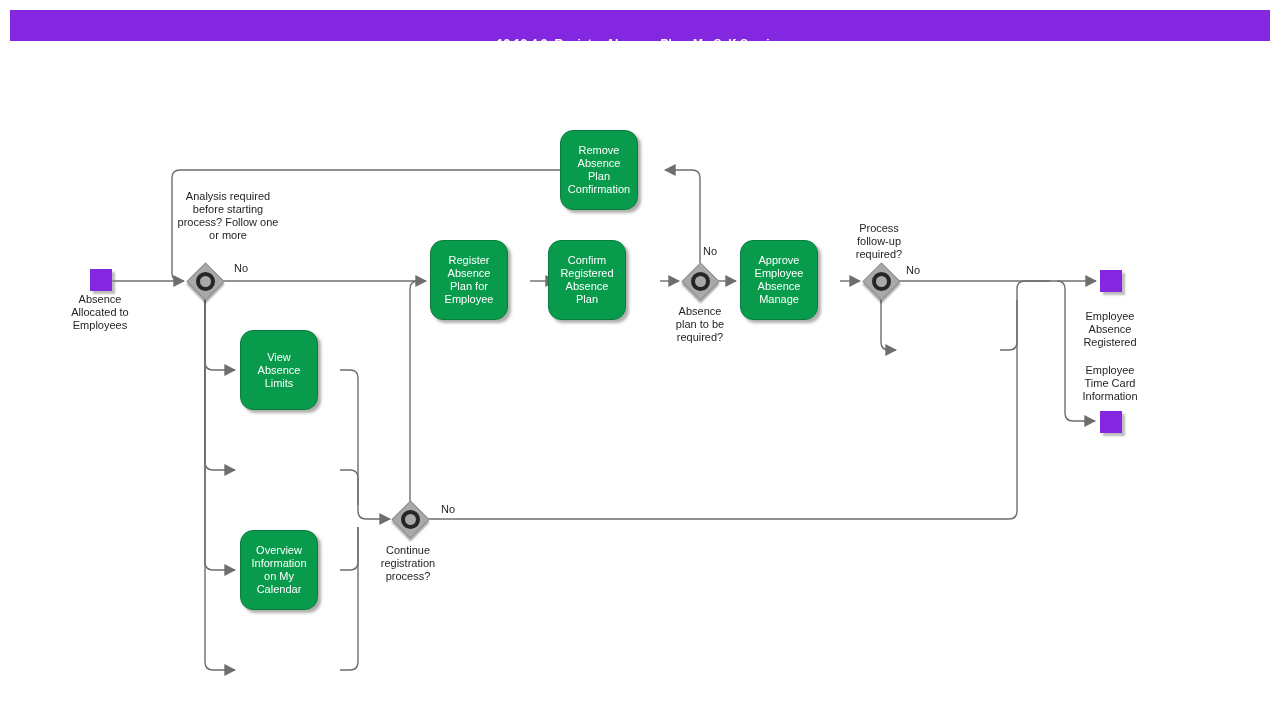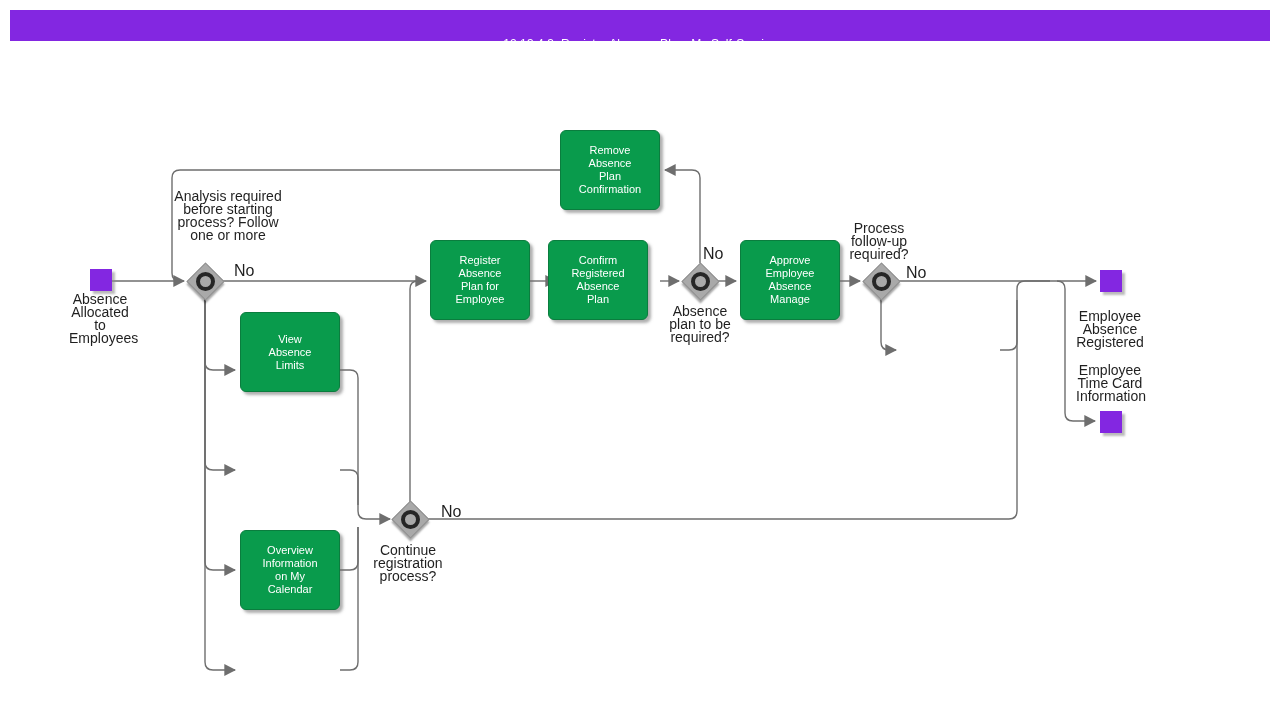--- a/index.html
+++ b/index.html
@@ -5,27 +5,27 @@
   html,body{margin:0;padding:0;background:#ffffff;}
   .stage{
     position:relative;width:1280px;height:720px;overflow:hidden;background:#ffffff;
     font-family:"Liberation Sans", sans-serif;color:var(--ink,#1f1f1f);
   }
   .titlebar{
     position:absolute;left:10px;top:10px;width:1260px;height:31px;
     background:var(--title-bar,#8327e1);
     display:flex;align-items:center;justify-content:center;
   }
-  .titlebar span{color:#ffffff;font-size:12px;font-weight:normal;letter-spacing:.1px;margin-top:36px;}
+  .titlebar span{color:#ffffff;font-size:12px;font-weight:bold;letter-spacing:.1px;margin-top:36px;}
   .wires{position:absolute;left:0;top:0;width:1280px;height:720px;pointer-events:none;}
   .wires path{stroke:var(--connector,#6e6e6e);stroke-width:1.4;fill:none;}
   .wires marker path{fill:var(--connector,#6e6e6e);stroke:none;}
   .activity{
-    position:absolute;width:100px;height:80px;box-sizing:border-box;
-    background:var(--activity,#099b4c);border:1px solid #0a7d3e;border-radius:6px;
+    position:absolute;width:78px;height:80px;box-sizing:border-box;
+    background:var(--activity,#099b4c);border:1px solid #0a7d3e;border-radius:13px;
     box-shadow:3px 3px 3px rgba(110,110,110,.55);
     display:flex;align-items:center;justify-content:center;text-align:center;
     padding:0 24px;
   }
   .activity span{color:#ffffff;font-size:11px;line-height:13px;}
   .event{
     position:absolute;width:22px;height:22px;
     background:var(--event,#8327e1);
     box-shadow:3px 3px 2px rgba(140,140,140,.6);
   }
@@ -34,24 +34,24 @@
     position:absolute;left:5px;top:5px;width:25px;height:25px;
     background:var(--gateway,#a9a9a9);border:1px solid #8f8f8f;
     transform:rotate(45deg);
     box-shadow:2px 2px 2px rgba(0,0,0,.35);
   }
   .gateway .ring{
     position:absolute;left:50%;top:50%;width:19px;height:19px;margin:-9.5px 0 0 -9.5px;
     box-sizing:border-box;border:4px solid #262626;border-radius:50%;
   }
   .lbl{
-    position:absolute;font-size:14px;line-height:13px;text-align:center;
+    position:absolute;font-size:11px;line-height:13px;text-align:center;
     color:var(--ink,#1f1f1f);white-space:normal;
   }
-  .no{position:absolute;font-size:16px;color:var(--ink,#1f1f1f);}
+  .no{position:absolute;font-size:11px;color:var(--ink,#1f1f1f);}
 </style>
 </head>
 <body>
 
 <div class="stage">
 
   <div class="titlebar">
     <span>12.13.4.3. Register Absence Plan, My Self-Service</span>
   </div>
 
@@ -127,20 +127,20 @@
   </div>
   <div class="activity" style="left:430px;top:240px">
     <span>Register Absence Plan for Employee</span>
   </div>
   <div class="activity" style="left:548px;top:240px">
     <span>Confirm Registered Absence Plan</span>
   </div>
   <div class="activity" style="left:740px;top:240px">
     <span>Approve Employee Absence Manage</span>
   </div>
-  <div class="activity" style="left:240px;top:312px">
+  <div class="activity" style="left:240px;top:330px">
     <span>View Absence Limits</span>
   </div>
   <div class="activity" style="left:240px;top:530px">
     <span>Overview Information on My Calendar</span>
   </div>
 
 </div>
 
 </body></html>

